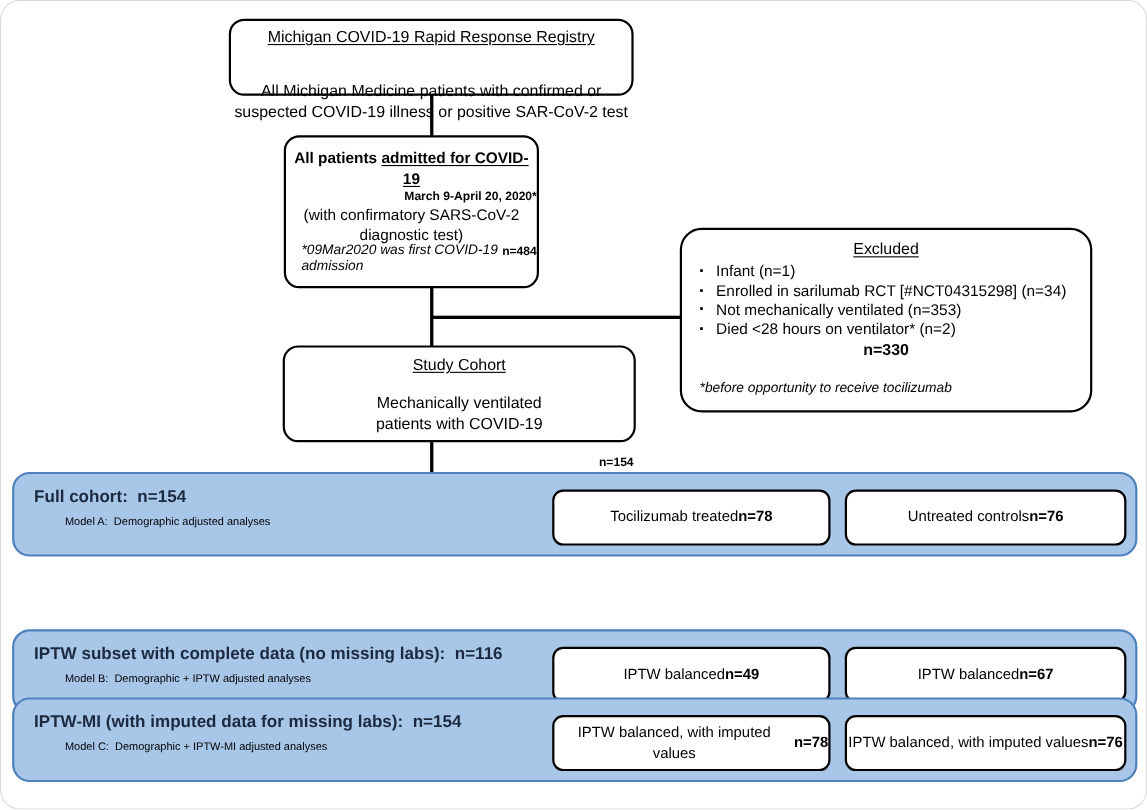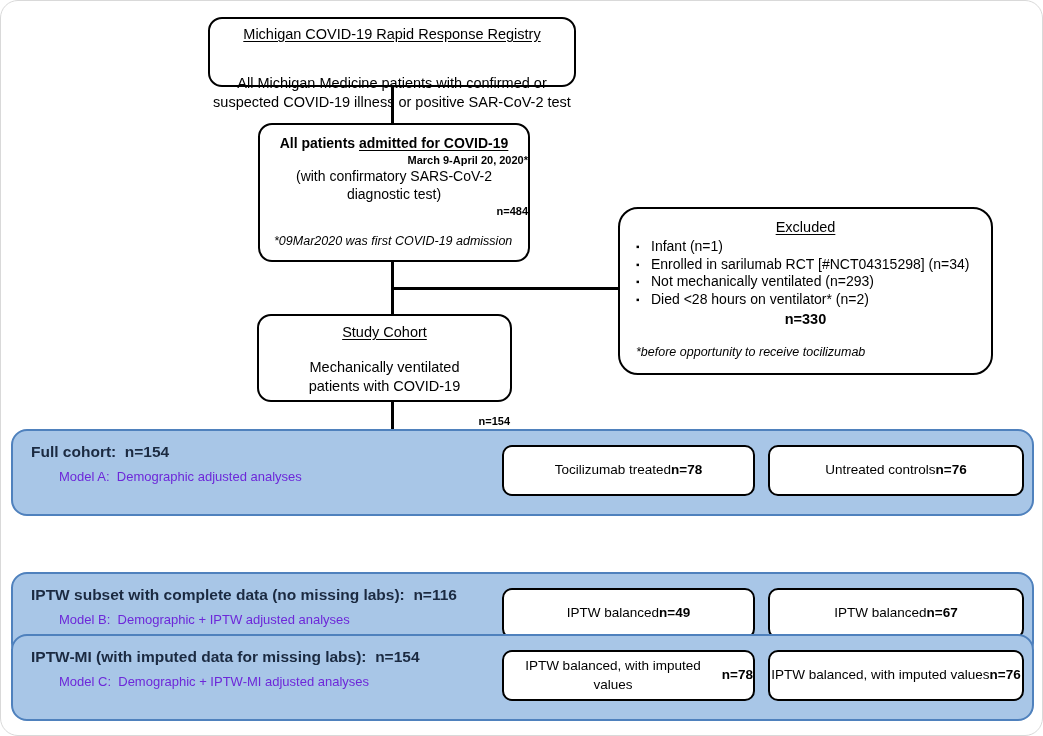--- a/index.html
+++ b/index.html
@@ -25,55 +25,55 @@
     text-align:center; z-index:2;
   }
   .bx-title { font-weight:normal; font-size:14.5px; text-decoration:underline; text-underline-offset:2px; }
   .bx-body  { font-size:14.5px; line-height:1.3;margin-top:32px; }
   .bx-bold  { font-weight:bold; font-size:11px; line-height:1.3;text-align:right; }
   .bx-foot  { position:absolute; font-style:italic; font-size:12.5px; text-align:left; }
 
   
   #registry-box { left:207px; top:16px; width:368px; height:70px; padding-top:7px; }
   
-  #admitted-box { left:257px; top:122px; width:272px; height:139px; padding-top:9px; }
+  #admitted-box { left:257px; top:122px; width:232px; height:139px; padding-top:9px; }
   #admitted-box .t1 { font-weight:bold; font-size:14px; line-height:1.35; }
   #admitted-box .t1 .u { text-decoration:underline; text-underline-offset:2px; }
   #admitted-box .bx-body { font-size:14px; max-width:230px; margin:0 auto; }
   #admitted-box .bx-foot { left:14px; bottom:12px; }
   
   #excluded-box { left:617px; top:206px; width:375px; height:168px; border-radius:20px; padding-top:10px; }
   #excluded-box .bullets { text-align:left; margin:3px 0 0 16px; font-size:14px; line-height:1.26; }
   .bullet-row { display:flex; }
   .bullet-mark { width:15px; font-size:10px; line-height:17.6px; flex:0 0 15px; }
   #excluded-box .bx-foot { left:16px; bottom:14px; }
   #excluded-n { font-weight:bold; font-size:14.5px; margin-top:2px; }
   
-  #cohort-box { left:256px; top:313px; width:255px; height:88px; padding-top:8px; }
+  #cohort-box { left:256px; top:313px; width:321px; height:88px; padding-top:8px; }
   #cohort-box .bx-body { max-width:190px; margin:18px auto; }
 
   
   #line-reg-adm   { left:390px; top:84px;  width:2.5px; height:40px; }
   #line-adm-coh   { left:390px; top:259px; width:2.5px; height:56px; }
   #line-branch-ex { left:391px; top:286px; width:227px; height:2.5px; }
   #line-coh-row   { left:390px; top:399px; width:2.5px; height:31px; }
 
   
   .blue-row {
-    position:absolute; left:10px; width:1023px; height:87px;
+    position:absolute; left:10px; width:1023px; height:77px;
     background:#a8c6e7; border:2px solid #4f81bd; border-radius:16px; z-index:2;text-decoration:underline;
   }
   #row-0 { top:428px; } #row-1 { top:529px;margin-top:42px; } #row-2 { top:633px; }
   .row-header {
     position:absolute; left:18px; top:12px;
     font-weight:bold; font-size:15.5px; white-space:pre; color:#1b2a41;
   }
   .row-model {
     position:absolute; left:46px; top:38px;
-    font-size:13px; white-space:pre; color:#6d28d9;
+    font-size:10px; white-space:pre; color:#000000;
   }
   .white-box {
     position:absolute; top:14px; height:51px; background:#fff;
     border:2px solid #000; border-radius:10px;
     display:flex; align-items:center; justify-content:center;
     text-align:center; font-size:13.5px; line-height:1.35;
   }
   .wb-a { left:489px; width:253px; }
   .wb-b { left:755px; width:256px; }
   .wb-n { font-weight:bold; font-size:13.5px; }
@@ -107,21 +107,21 @@
       <div class="bullet-row">
           <span class="bullet-mark">▪</span>
           <span>Infant (n=1)</span>
         </div>
       <div class="bullet-row">
           <span class="bullet-mark">▪</span>
           <span>Enrolled in sarilumab RCT [#NCT04315298] (n=34)</span>
         </div>
       <div class="bullet-row">
           <span class="bullet-mark">▪</span>
-          <span>Not mechanically ventilated (n=293)</span>
+          <span>Not mechanically ventilated (n=353)</span>
         </div>
       <div class="bullet-row">
           <span class="bullet-mark">▪</span>
           <span>Died &lt;28 hours on ventilator* (n=2)</span>
         </div>
     </div>
     <div id="excluded-n">n=330</div>
     <div class="bx-foot">*before opportunity to receive tocilizumab</div>
   </div>
 

